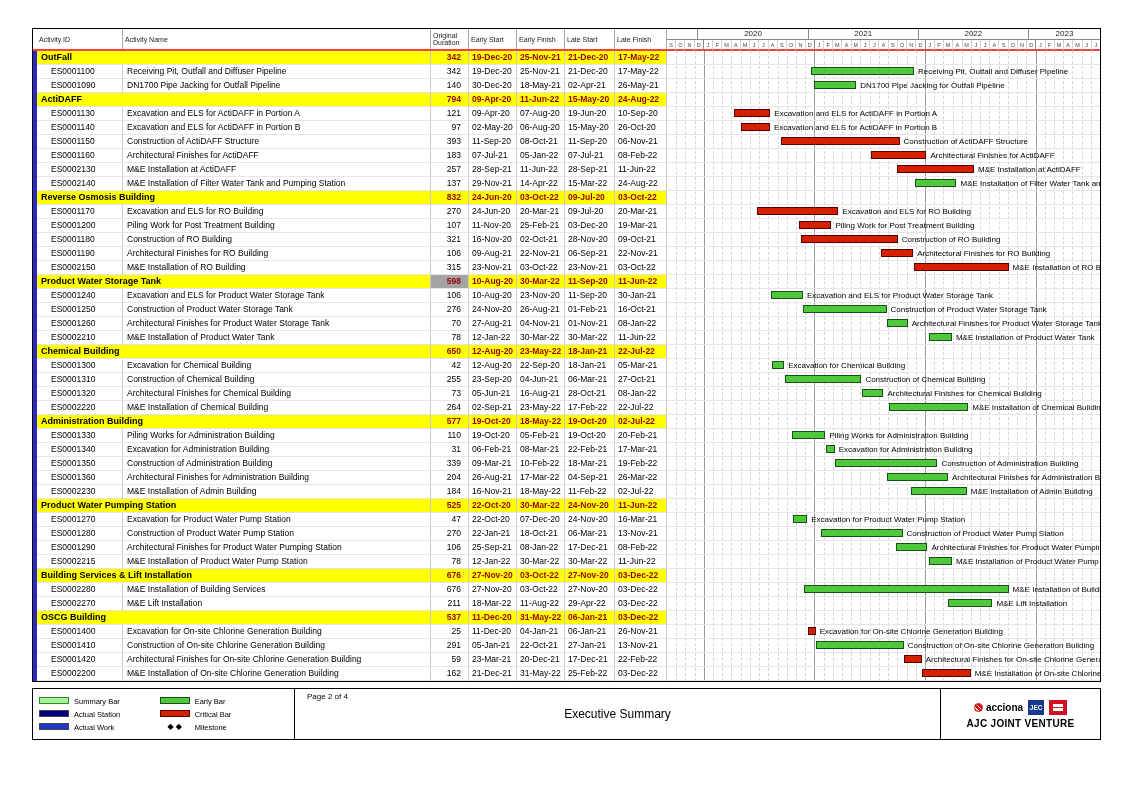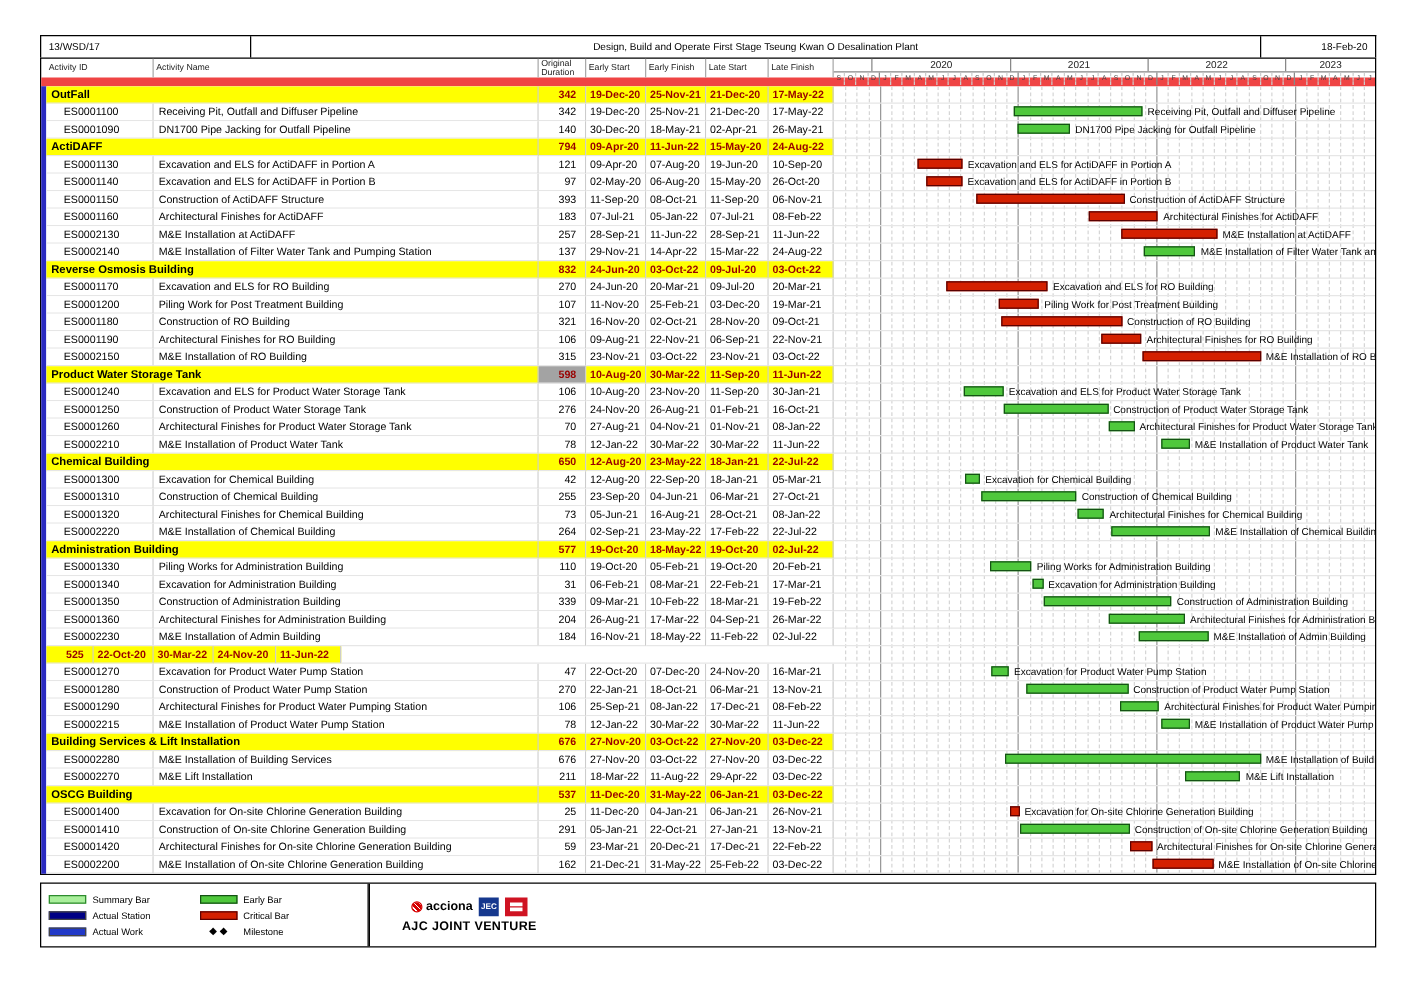--- a/index.html
+++ b/index.html
@@ -9,21 +9,21 @@
 
   
   #titlebar{display:flex;height:18px;border:1px solid #000;border-bottom:none;font-size:8px}
   #titlebar .tb-cell{display:flex;align-items:center;padding:0 6px}
   #tb-left{width:168px;border-right:1px solid #000}
   #tb-center{flex:1;justify-content:center}
   #tb-right{width:92px;border-left:1px solid #000;justify-content:flex-end}
 
   
   #table{border:1px solid #000}
-  #thead{display:flex;height:22px;border-bottom:7px solid #ef4444;padding-left:4px;font-size:7px;color:#222}
+  #thead{display:flex;height:22px;border-bottom:2px solid #ef4444;padding-left:4px;font-size:7px;color:#222}
   .hc{border-right:1px solid #aaa;display:flex;align-items:center;padding:1px 2px;line-height:7px}
   .hc.id{width:86px}.hc.name{width:308px}.hc.od{width:38px}.hc.es{width:48px}
   .hc.ef{width:48px}.hc.ls{width:50px}.hc.lf{width:52px}
   .hc.gantt{flex:1;flex-direction:column;align-items:stretch;padding:0;border-right:none}
   #years{display:flex;height:10px;font-size:8px;line-height:10px}
   #years .y{text-align:center;border-left:1px solid #888;overflow:hidden}
   #years .y:first-child{border-left:none}
   #months{display:flex;height:11px;border-top:1px solid #888;font-size:5.5px;line-height:11px;color:#444}
   #months .m{flex:1;text-align:center;border-left:1px dashed #ccc;overflow:hidden}
   #months .m:first-child{border-left:none}
@@ -47,21 +47,21 @@
   .c.gname{width:394px;padding-left:4px;font-weight:bold;font-size:9px}
   .c.gantt{flex:1;position:relative;background:transparent;border-right:none;padding:0}
   .row.grp .c{font-weight:bold}
   .bar{position:absolute;top:2px;height:8px;border:1px solid #333}
   .bar-label{position:absolute;top:1px;font-size:8px;line-height:12px;white-space:nowrap;color:#000}
 
   
   #footer{display:flex;height:52px;border:1px solid #000;margin-top:6px}
   #legend{width:262px;border-right:1px solid #000;display:flex;align-items:center;padding:4px 6px}
   #legend-grid{display:grid;grid-template-columns:1fr 1.1fr;row-gap:4px;column-gap:4px;width:100%}
-  .lg-item{display:flex;align-items:center;gap:5px}
+  .lg-item{display:flex;align-items:flex-start;gap:5px}
   .sw{width:30px;height:7px;border:1px solid #444;flex:none}
   .sw.milestone{border:none;background:none;font-size:8px;line-height:8px;text-align:center;height:auto}
   .lg-label{font-size:7.5px}
   #f-mid{flex:1;position:relative;display:flex;align-items:center;justify-content:center}
   #page-num{position:absolute;left:12px;top:3px;font-size:8px}
   #report-title{font-size:12px}
   #f-logos{width:160px;border-left:1px solid #000;display:flex;flex-direction:column;
     align-items:center;justify-content:center;gap:3px;padding:3px}
   .logo-row{display:flex;align-items:center;gap:5px}
   .acc{display:flex;align-items:center;gap:3px;font-size:10px;font-weight:bold}
@@ -72,25 +72,20 @@
   .redlogo{width:18px;height:15px;background:#cf1322;display:flex;flex-direction:column;
     align-items:center;justify-content:center;gap:1px}
   .redlogo i{display:block;width:10px;height:3px;background:#fff}
   #jv{font-size:10px;font-weight:bold;letter-spacing:.3px}
 </style>
 </head>
 <body>
 
 <div id="page">
 
-  <div id="titlebar">
-    <div class="tb-cell" id="tb-left">13/WSD/17</div>
-    <div class="tb-cell" id="tb-center">Design, Build and Operate First Stage Tseung Kwan O Desalination Plant</div>
-    <div class="tb-cell" id="tb-right">18-Feb-20</div>
-  </div>
 
   <div id="table">
     <div id="thead">
       <div class="hc id">Activity ID</div>
       <div class="hc name">Activity Name</div>
       <div class="hc od">Original Duration</div>
       <div class="hc es">Early Start</div>
       <div class="hc ef">Early Finish</div>
       <div class="hc ls">Late Start</div>
       <div class="hc lf">Late Finish</div>
@@ -589,20 +584,21 @@
             <div class="c es">16-Nov-21</div>
             <div class="c ef">18-May-22</div>
             <div class="c ls">11-Feb-22</div>
             <div class="c lf">02-Jul-22</div>
             <div class="c gantt">
               <div class="bar" style="left: 244.4px; width: 55.4px; background: rgb(79, 200, 60); border-color: rgb(20, 82, 20);"></div>
               <span class="bar-label" style="left: 303.8px;">M&amp;E Installation of Admin Building</span>
             </div>
           </div>
           <div class="row grp">
+            <div class="c gname" style="background: rgb(255, 255, 0);">Product Water Pumping Station</div>
             <div class="c od" style="background: rgb(255, 255, 0); color: rgb(153, 0, 0);">525</div>
             <div class="c es" style="background: rgb(255, 255, 0); color: rgb(153, 0, 0);">22-Oct-20</div>
             <div class="c ef" style="background: rgb(255, 255, 0); color: rgb(153, 0, 0);">30-Mar-22</div>
             <div class="c ls" style="background: rgb(255, 255, 0); color: rgb(153, 0, 0);">24-Nov-20</div>
             <div class="c lf" style="background: rgb(255, 255, 0); color: rgb(153, 0, 0);">11-Jun-22</div>
             <div class="c gantt"></div>
           </div>
           <div class="row act">
             <div class="c id">ES0001270</div>
             <div class="c name">Excavation for Product Water Pump Station</div>
@@ -776,20 +772,24 @@
           </div>
           <div class="lg-item">
             <span class="sw actual_work" style="background: rgb(32, 56, 200);"></span>
             <span class="lg-label">Actual Work</span>
           </div>
           <div class="lg-item">
             <span class="sw milestone">◆ ◆</span>
             <span class="lg-label">Milestone</span>
           </div>
         </div>
+    </div>
+    <div id="f-mid">
+      <div id="page-num">Page 2 of 4</div>
+      <div id="report-title">Executive Summary</div>
     </div>
     <div id="f-logos">
       <div class="logo-row">
         <span class="acc">
             <i class="acc-mark"></i>
             <b>acciona</b>
           </span>
         <span class="jec">JEC</span>
         <span class="redlogo">
             <i></i>

